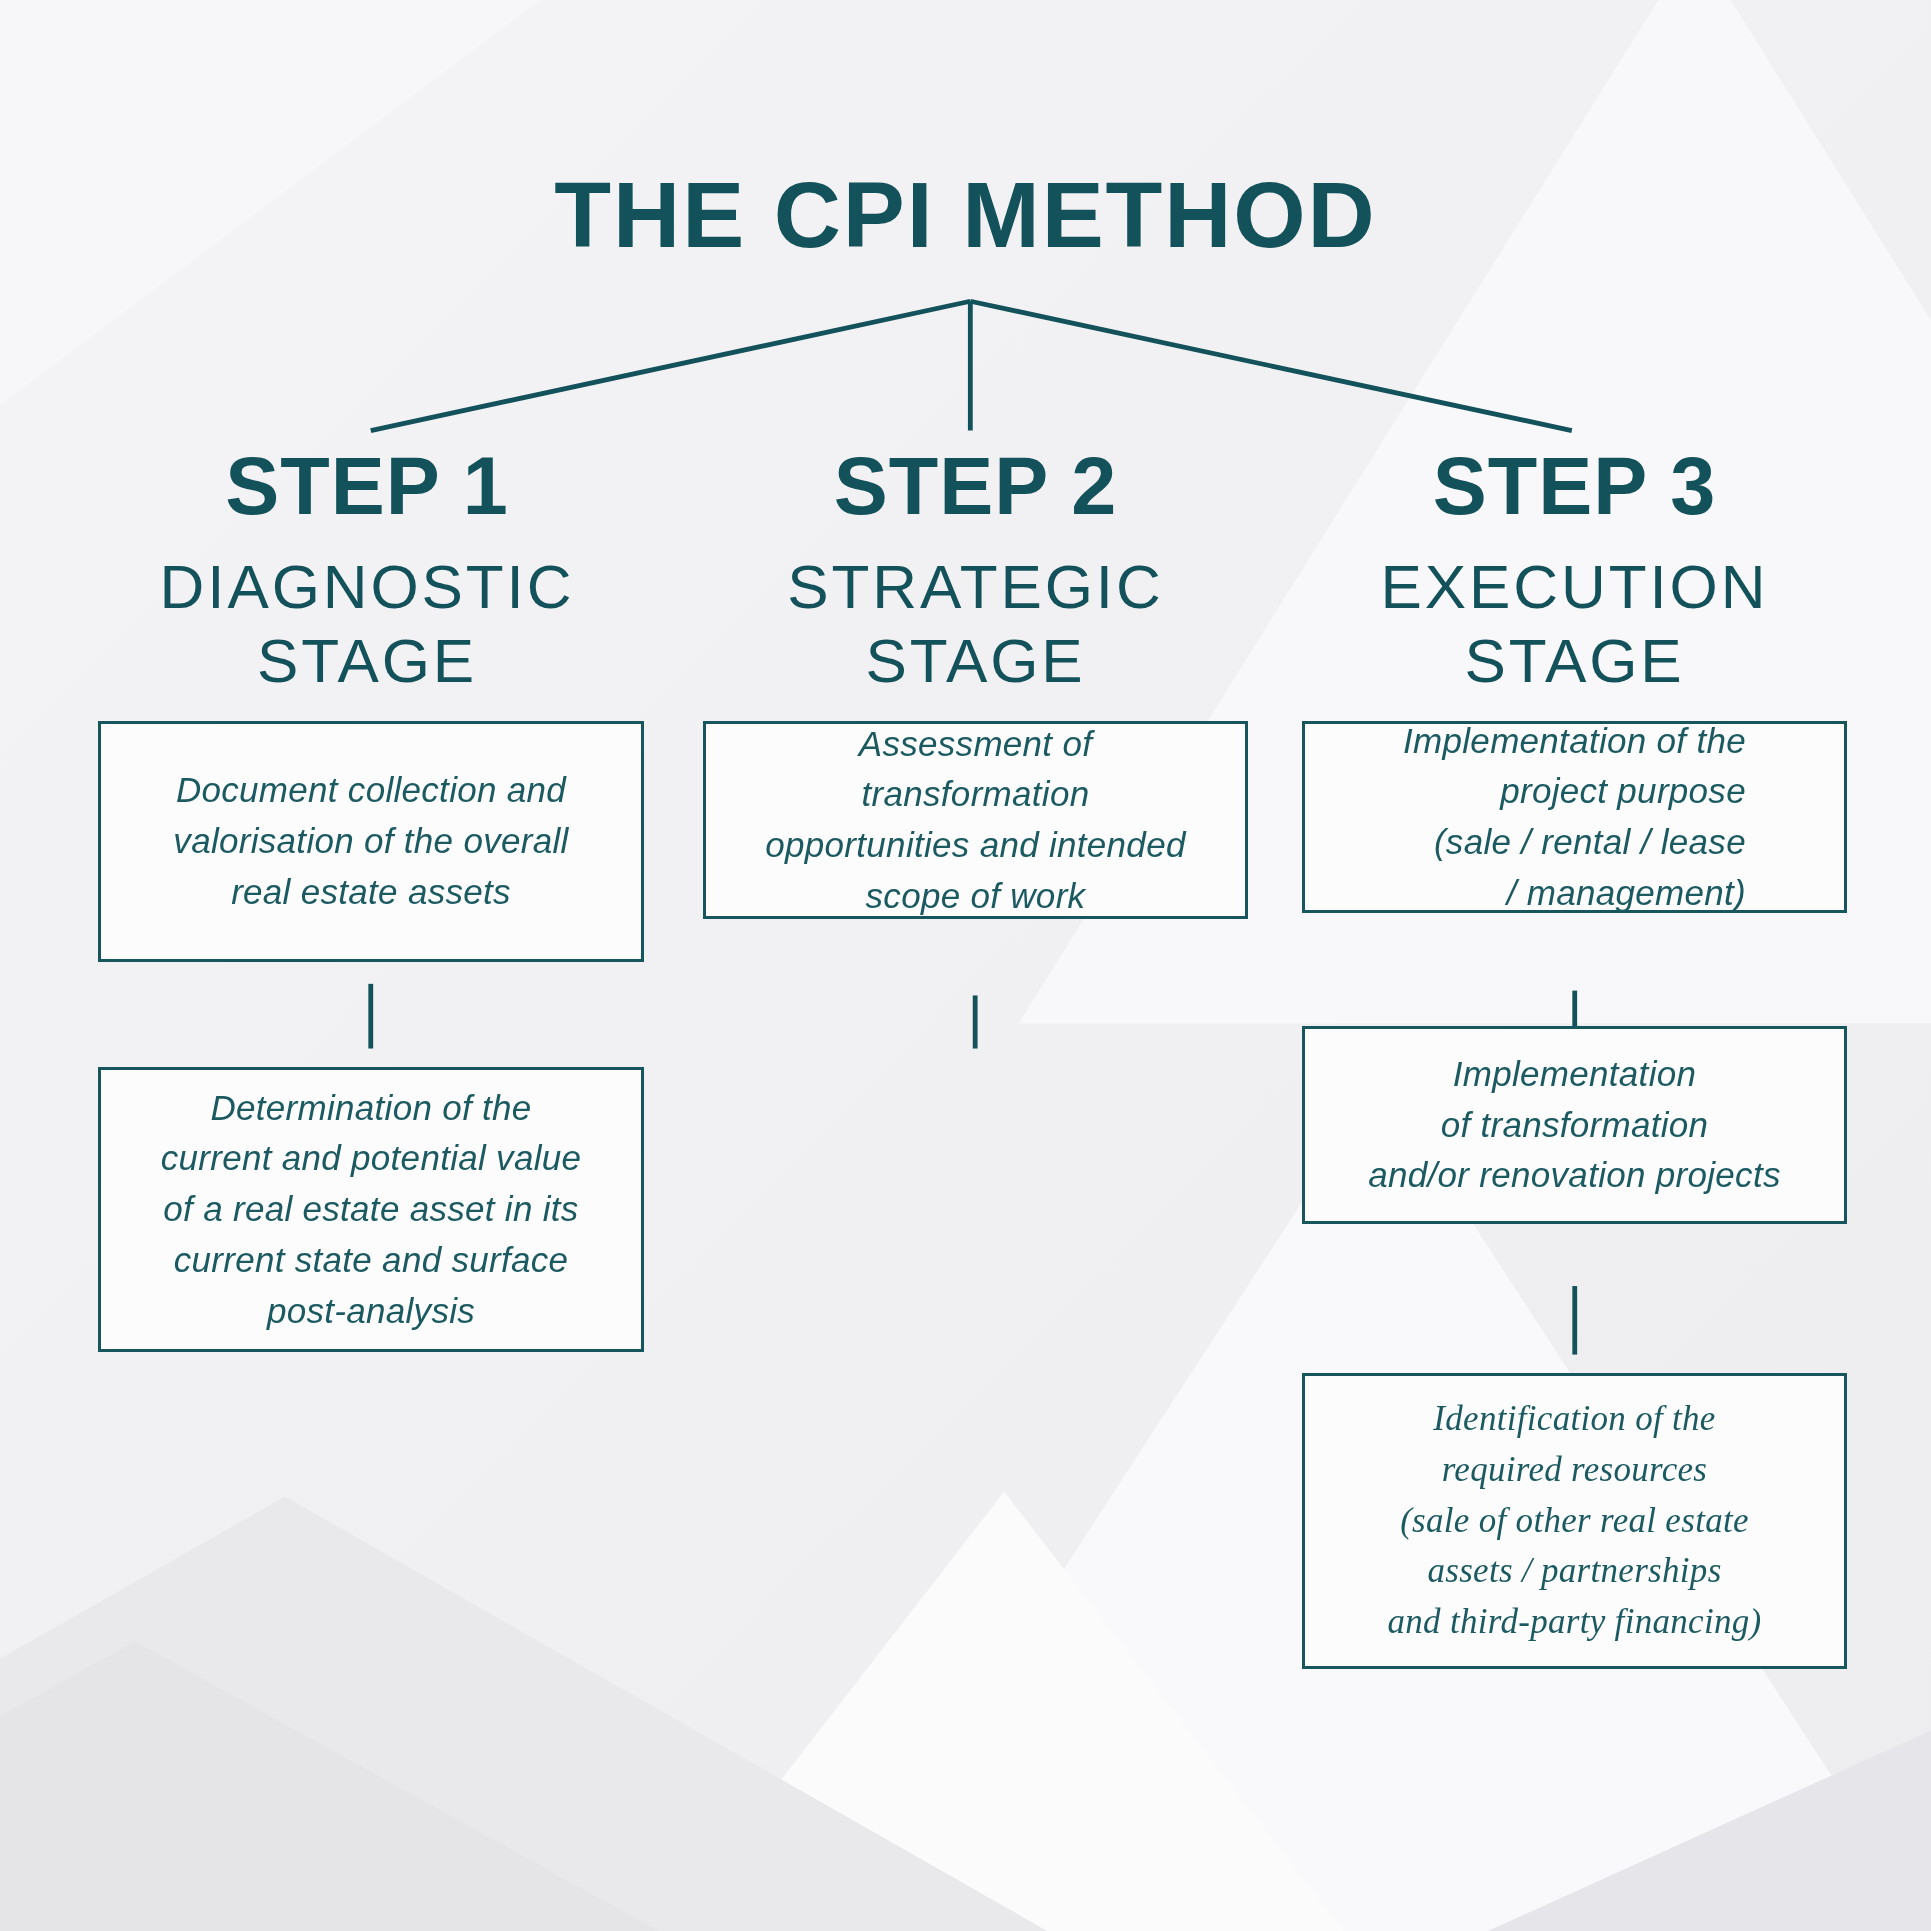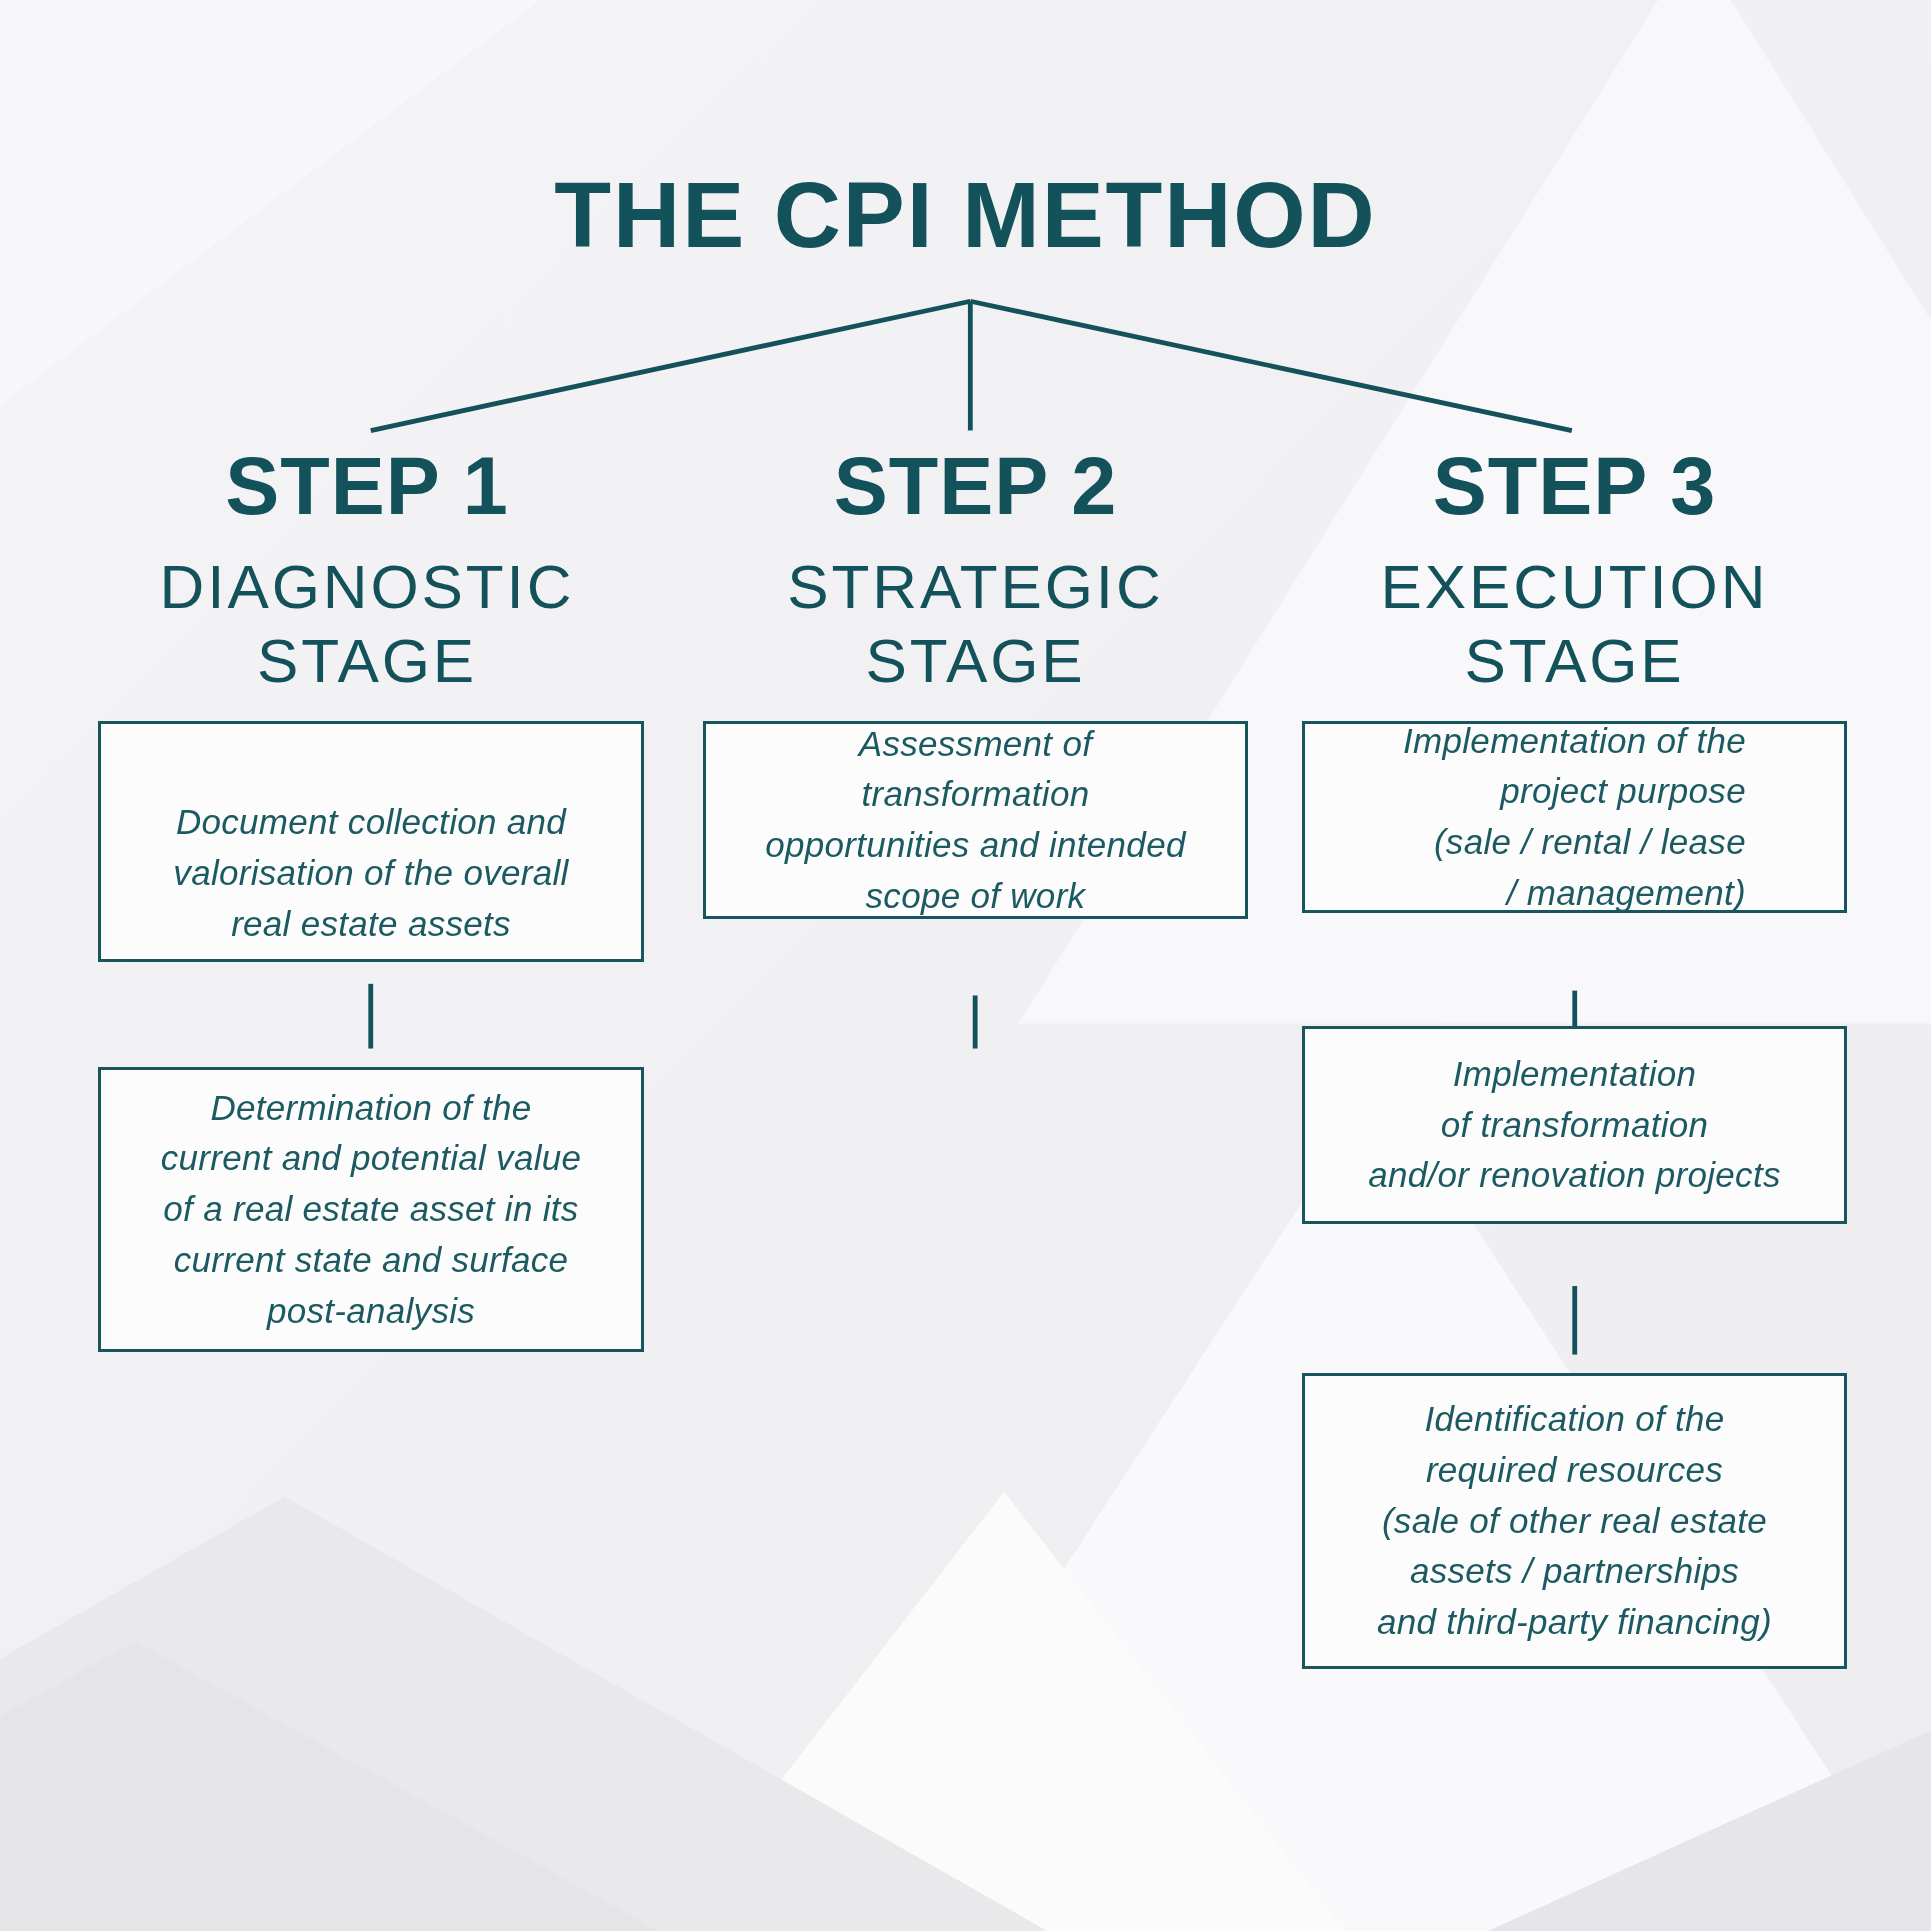--- a/index.html
+++ b/index.html
@@ -33,27 +33,27 @@
     border:3.9px solid var(--color-teal_border,#17565D);
     background:var(--color-box_bg,#FCFCFD);
     display:flex;align-items:center;justify-content:center;
     text-align:center;padding:9.7px 11.6px;
   }
   .box .box-text{
     font-style:italic;font-size:35px;font-weight:400;
     letter-spacing:0.3px;line-height:1.45;white-space:pre-line;
     color:var(--color-teal_text,#1C5A62);
   }
-  .c1b1{left:98px;top:721px;width:546px;height:241px;align-items:flex-end;}
+  .c1b1{left:98px;top:721px;width:546px;height:241px;}
   .c1b2{left:98px;top:1067px;width:546px;height:285px;}
   .c2b1{left:703px;top:721px;width:545px;height:198px;}
   .c2b2{left:703px;top:1067px;width:545px;height:193px;}
   .c3b1{left:1302px;top:721px;width:545px;height:192px;text-align:right;}
   .c3b2{left:1302px;top:1026px;width:545px;height:198px;}
-  .c3b3{left:1302px;top:1373px;width:545px;height:296px;}
+  .c3b3{left:1302px;top:1373px;width:545px;height:296px;font-family:Liberation Serif, serif;}
 </style>
 </head>
 <body>
 
 <div class="canvas" style="--color-teal: #14525B; --color-teal_text: #1C5A62; --color-teal_border: #17565D; --color-box_bg: #FCFCFD; --color-page_bg: #F0F0F2;">
 
   <svg class="bg-pattern" width="1931" height="1931" viewBox="0 0 2000 2000" aria-hidden="true">
     <polygon points="0,0 560,0 0,420" fill="#f7f7f9"></polygon>
     <polygon points="1755,-60 1055,1060 2455,1060" fill="#f8f8fa"></polygon>
     <polygon points="1430,1120 2060,2090 800,2090" fill="#f9f9fb"></polygon>

